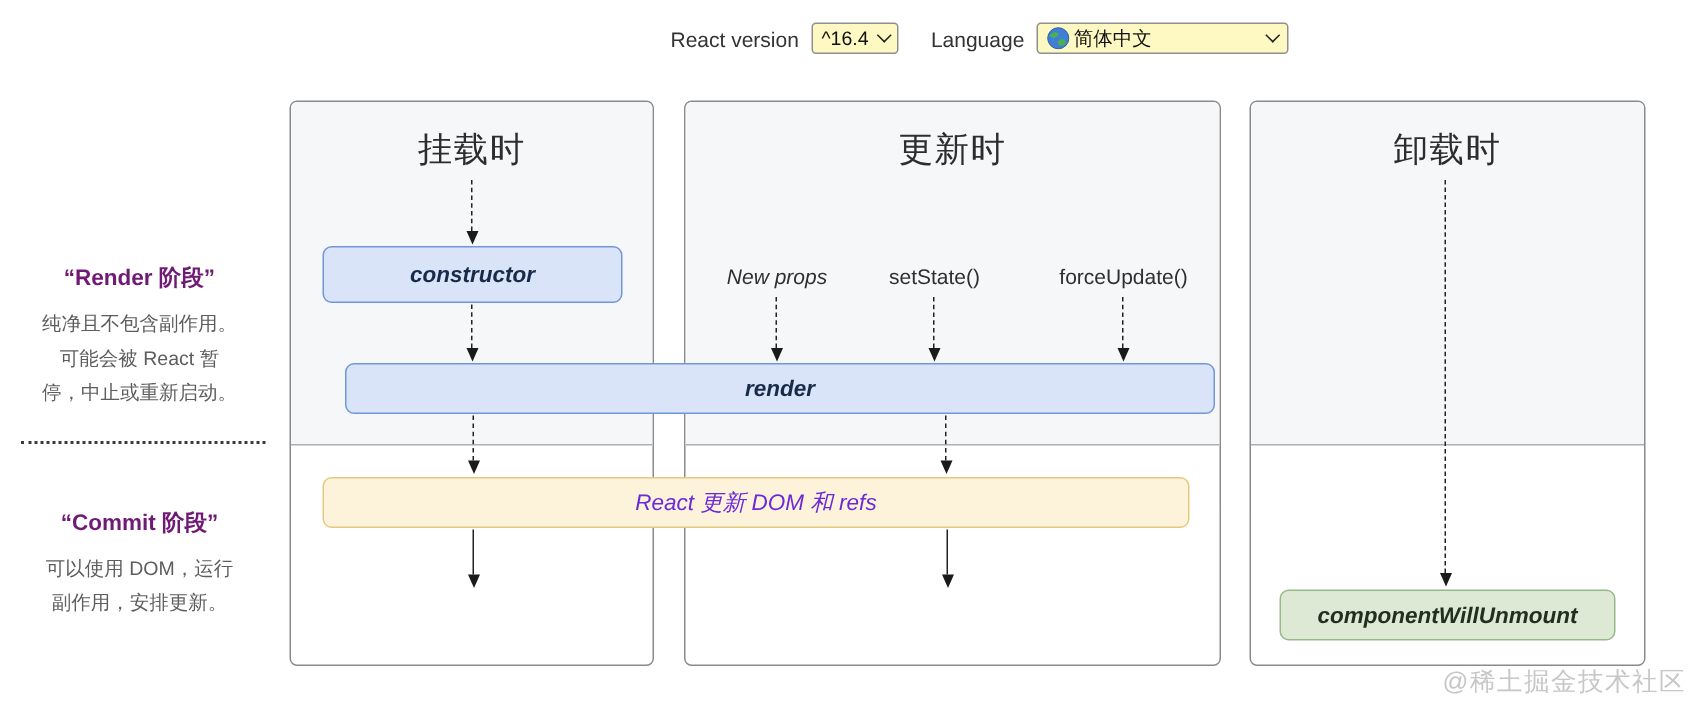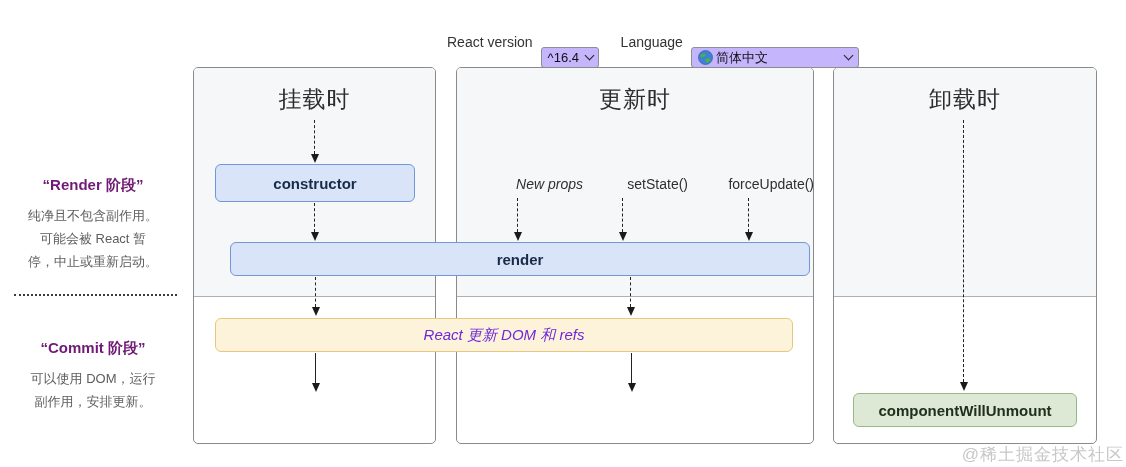--- a/index.html
+++ b/index.html
@@ -3,22 +3,22 @@
 <meta charset="utf-8">
 <style>
   * { box-sizing: border-box; margin: 0; padding: 0; }
   html, body { width: 1126px; height: 467px; background: #ffffff; overflow: hidden; }
   body { font-family: "Liberation Sans", "DejaVu Sans", sans-serif; color: #2d2d2d; }
   #stage { position: relative; width: 1126px; height: 350px; }
 
   
   .toolbar { position: absolute; left: 447px; top: 15px; display: flex; align-items: center; }
   .toolbar-label { font-size: 14px; color: #333; white-space: nowrap; }
-  .select { display: flex; align-items: center; background: #c4b5fd; border: 1px solid #8f8f8f;
-            border-radius: 3px; height: 21px; font-size: 13px; color: #111; padding: 0 6px; cursor: default; margin-top: 32px; }
+  .select { display: flex; align-items: center; background: #fef9c3; border: 1px solid #8f8f8f;
+            border-radius: 3px; height: 21px; font-size: 13px; color: #111; padding: 0 6px; cursor: default; }
   .select .caret { width: 7px; height: 7px; border-right: 1.7px solid #222; border-bottom: 1.7px solid #222;
                    transform: rotate(45deg); margin-left: 7px; margin-top: -4px; flex: none; }
   #version-select { margin-left: 8px; width: 58px; justify-content: space-between; }
   #language-select { margin-left: 8px; width: 168px; }
   #language-select .grow { flex: 1; }
   .globe { width: 15px; height: 15px; margin-right: 3px; flex: none; }
   .gap-lg { width: 22px; flex: none; }
 
   
   .phase-note { position: absolute; left: 4px; width: 178px; text-align: center; }
@@ -36,33 +36,33 @@
   #panel-update  { left: 456px; width: 358px; }
   #panel-unmount { left: 833px; width: 264px; }
   .panel-title { position: absolute; top: 84px; font-size: 23px; font-weight: 500; color: #2d2d2d;
                  text-align: center; z-index: 2; letter-spacing: 1px; }
   #title-mount   { left: 193px; width: 243px; }
   #title-update  { left: 456px; width: 358px; }
   #title-unmount { left: 833px; width: 264px; }
 
   
   .lbox { position: absolute; z-index: 3; display: flex; align-items: center; justify-content: center;
-          border-radius: 6px; font-size: 15px; }
+          border-radius: 6px; font-size: 15px; font-style: italic; }
   .lbox.blue   { background: #d9e4f8; border: 1px solid #7296d8; color: #1a2b4a; font-weight: bold; }
   .lbox.yellow { background: #fcf3da; border: 1px solid #e7c87f; color: #6d28d9; font-style: italic; }
   .lbox.green  { background: #dde9d5; border: 1px solid #95ba88; color: #20301c; font-weight: bold; }
   #box-constructor  { left: 215px; top: 164px; width: 200px; height: 38px; }
   #box-render       { left: 230px; top: 242px; width: 580px; height: 34px; }
   #box-dom          { left: 215px; top: 318px; width: 578px; height: 34px; }
   #box-didmount     { left: 215px; top: 393px; width: 200px; height: 34px; }
   #box-didupdate    { left: 473px; top: 393px; width: 320px; height: 34px; }
   #box-willunmount  { left: 853px; top: 393px; width: 224px; height: 34px; }
 
   
-  .trigger { position: absolute; top: 176px; width: 130px; text-align: right;
+  .trigger { position: absolute; top: 176px; width: 130px; text-align: center;
              font-size: 14px; color: #2f2f2f; z-index: 2; }
   #trigger-newprops    { left: 453px; font-style: italic; }
   #trigger-setstate    { left: 558px; }
   #trigger-forceupdate { left: 684px; }
 
   
   .arrow { position: absolute; width: 0; border-left: 1.6px dashed #222; z-index: 2; }
   .arrow.solid { border-left-style: solid; }
   .arrow::after { content: ""; position: absolute; left: -4.2px; bottom: -9px; width: 0; height: 0;
                   border-left: 4.5px solid transparent; border-right: 4.5px solid transparent;

